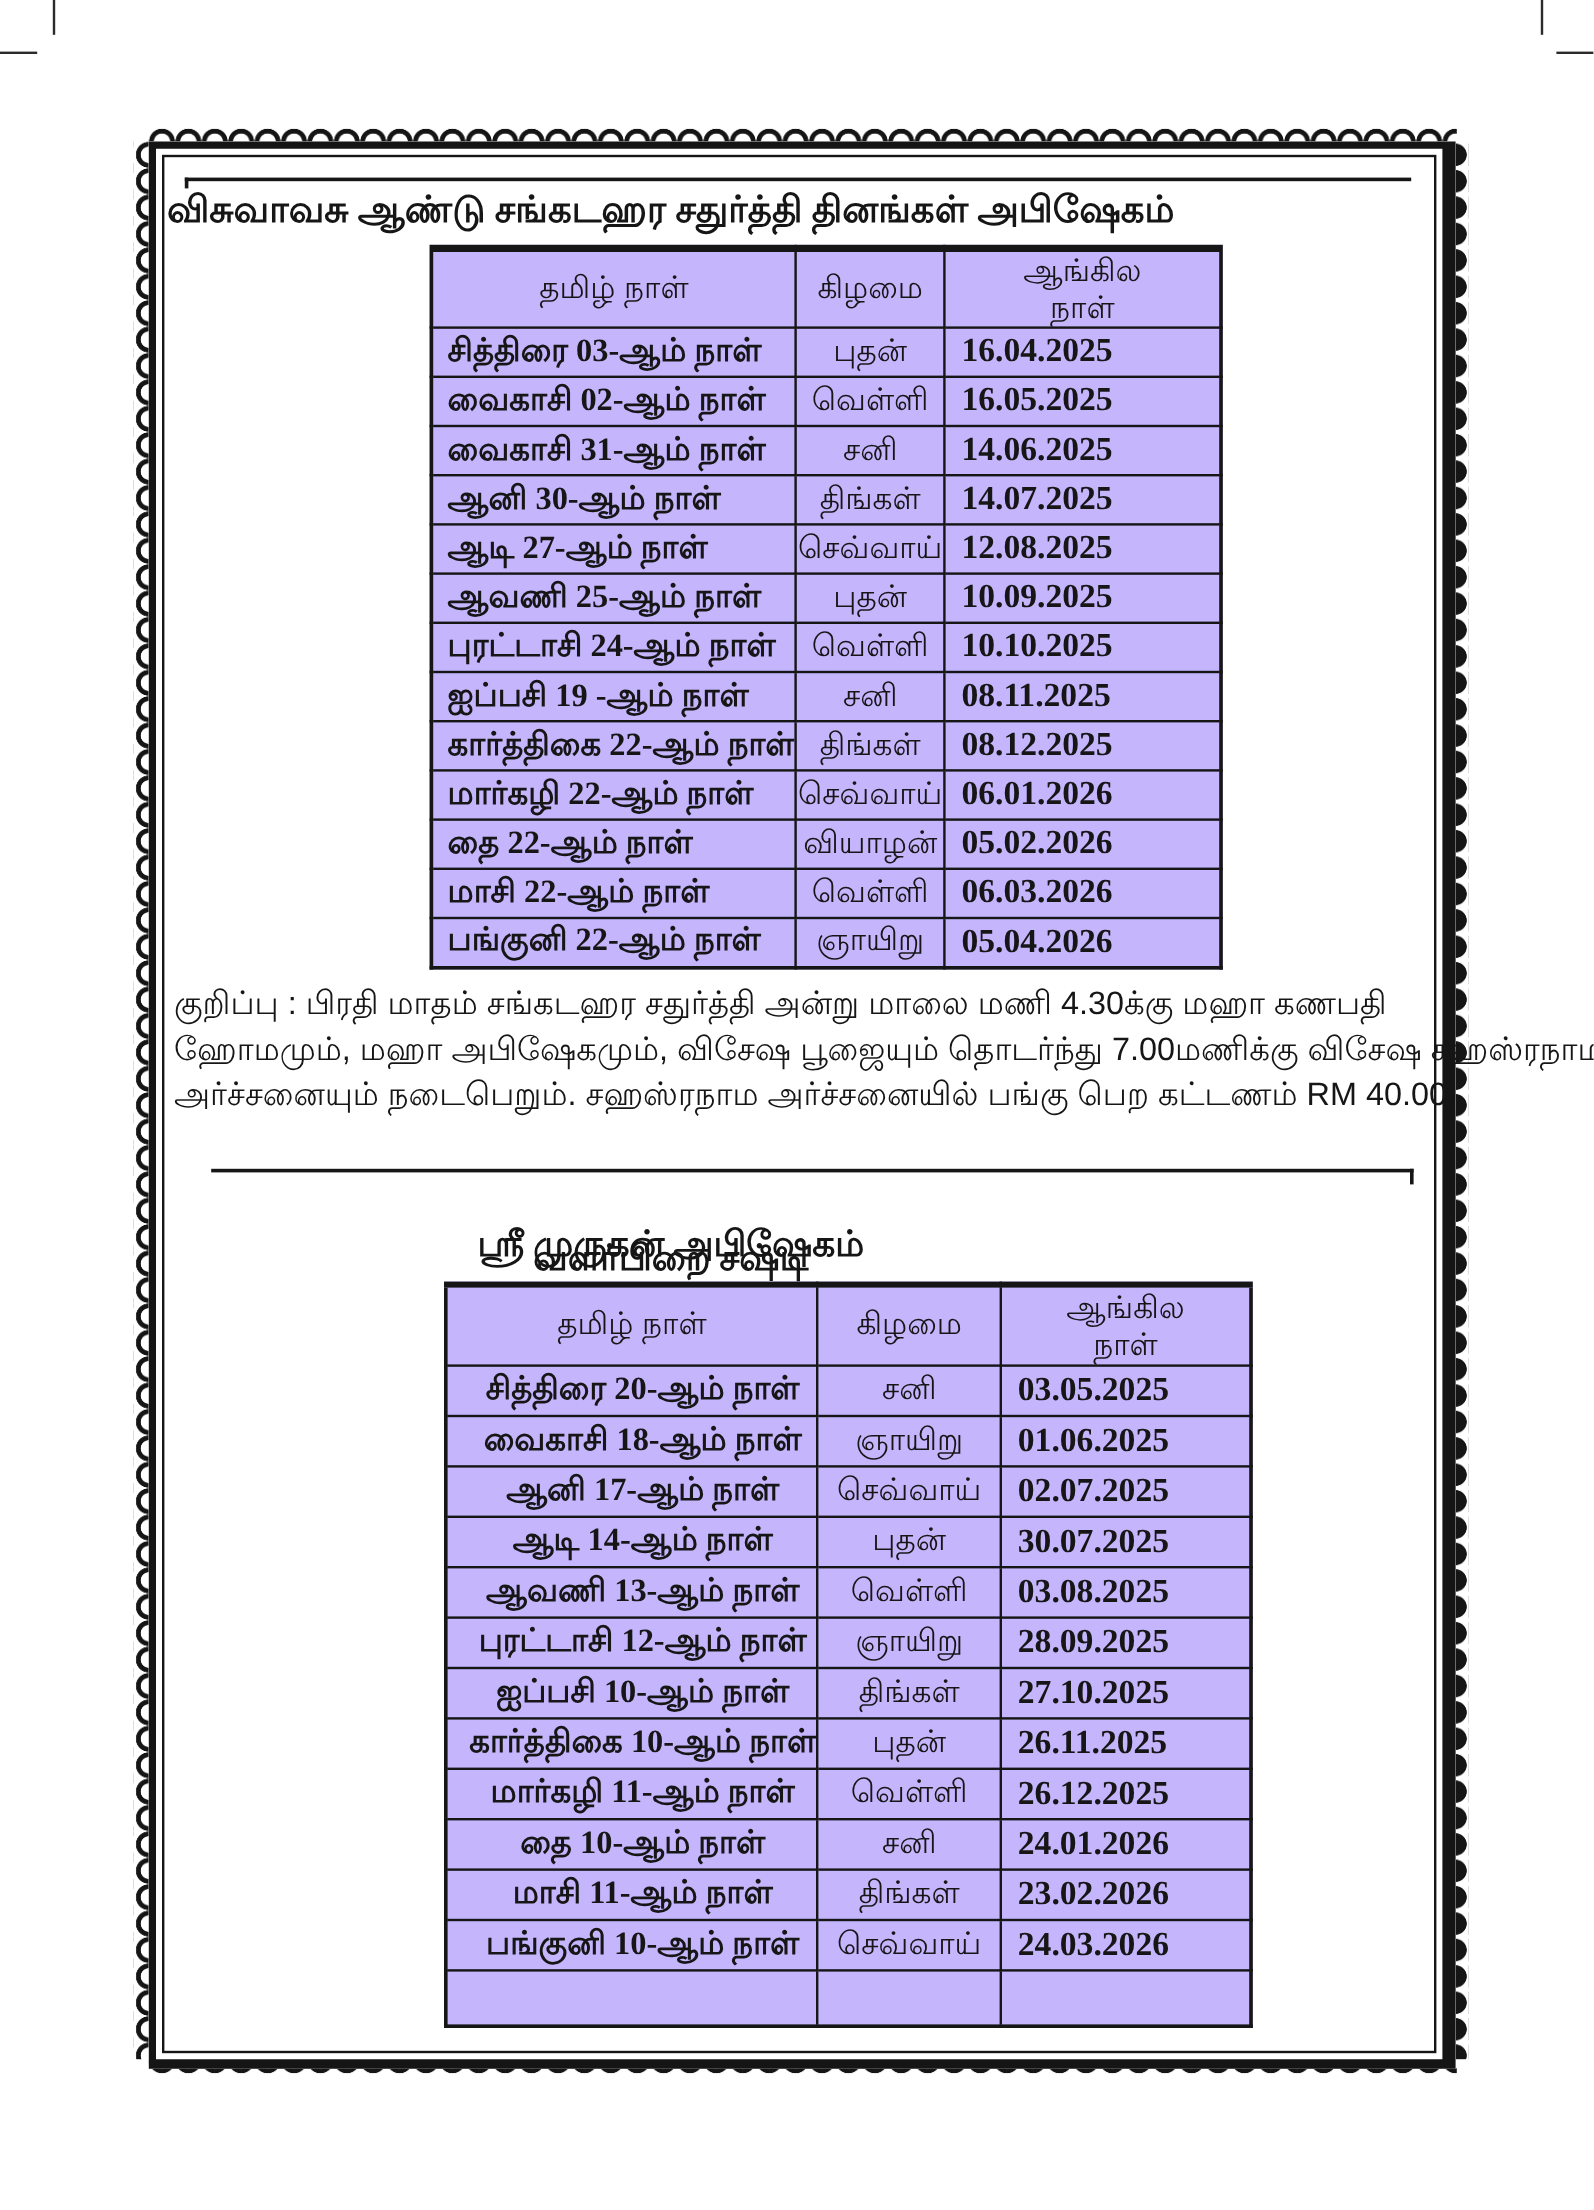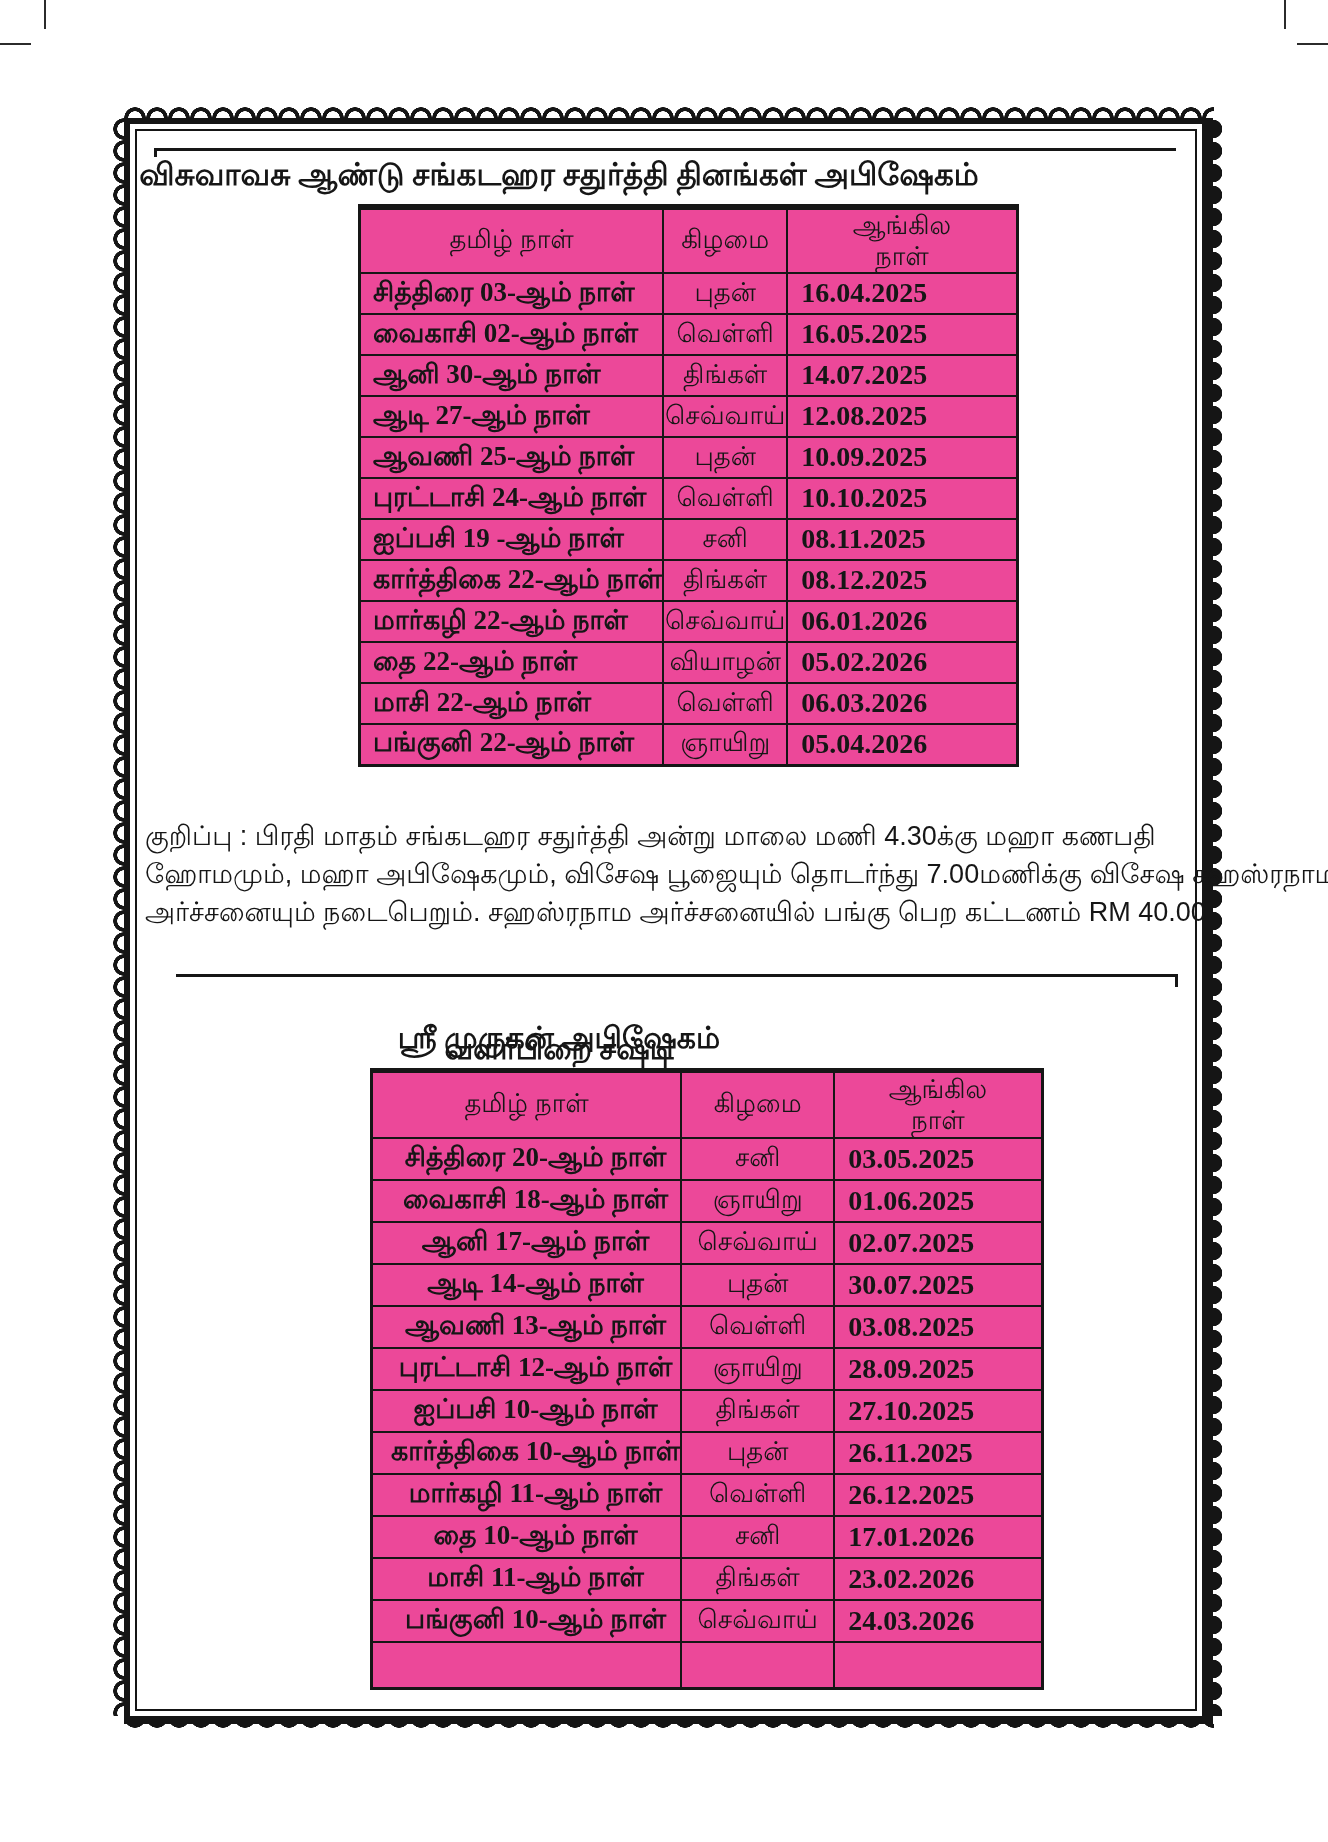--- a/index.html
+++ b/index.html
@@ -59,21 +59,21 @@
   .doc-title{
     position:absolute;left:135px;width:848px;text-align:center;
     font-family:"Liberation Serif","DejaVu Serif",serif;font-weight:bold;
     white-space:nowrap;
   }
   #title1{top:155px;font-size:31px;line-height:40px;}
   #title2a{top:1018px;font-size:30px;line-height:39px;}
   #title2b{top:1029px;font-size:30px;line-height:39px;}
 
   
-  table{border-collapse:collapse;table-layout:fixed;background:#ec4899;}
+  table{border-collapse:collapse;table-layout:fixed;background:#c4b5fd;}
   #table1{position:absolute;left:358px;top:204px;}
   #table2{position:absolute;left:370px;top:1068px;}
   #table1 table, #table2 table{border:3px solid #161616;}
   #table1 table{border-top-width:6px;}
   #table2 table{border-top-width:5px;}
   th,td{
     border:2px solid #161616;vertical-align:middle;
     white-space:nowrap;overflow:hidden;padding:0;
   }
   th{font-weight:normal;font-size:26px;text-align:center;}
@@ -147,20 +147,25 @@
           <td class="c-day">புதன்</td>
           <td class="c-date">16.04.2025</td>
         </tr>
 
         <tr>
           <td class="c-tamil">வைகாசி 02-ஆம் நாள்</td>
           <td class="c-day">வெள்ளி</td>
           <td class="c-date">16.05.2025</td>
         </tr>
 
+        <tr>
+          <td class="c-tamil">வைகாசி 31-ஆம் நாள்</td>
+          <td class="c-day">சனி</td>
+          <td class="c-date">14.06.2025</td>
+        </tr>
 
         <tr>
           <td class="c-tamil">ஆனி 30-ஆம் நாள்</td>
           <td class="c-day">திங்கள்</td>
           <td class="c-date">14.07.2025</td>
         </tr>
 
         <tr>
           <td class="c-tamil">ஆடி 27-ஆம் நாள்</td>
           <td class="c-day">செவ்வாய்</td>
@@ -298,21 +303,21 @@
 
         <tr>
           <td class="c-tamil">மார்கழி 11-ஆம் நாள்</td>
           <td class="c-day">வெள்ளி</td>
           <td class="c-date">26.12.2025</td>
         </tr>
 
         <tr>
           <td class="c-tamil">தை 10-ஆம் நாள்</td>
           <td class="c-day">சனி</td>
-          <td class="c-date">17.01.2026</td>
+          <td class="c-date">24.01.2026</td>
         </tr>
 
         <tr>
           <td class="c-tamil">மாசி 11-ஆம் நாள்</td>
           <td class="c-day">திங்கள்</td>
           <td class="c-date">23.02.2026</td>
         </tr>
 
         <tr>
           <td class="c-tamil">பங்குனி 10-ஆம் நாள்</td>

